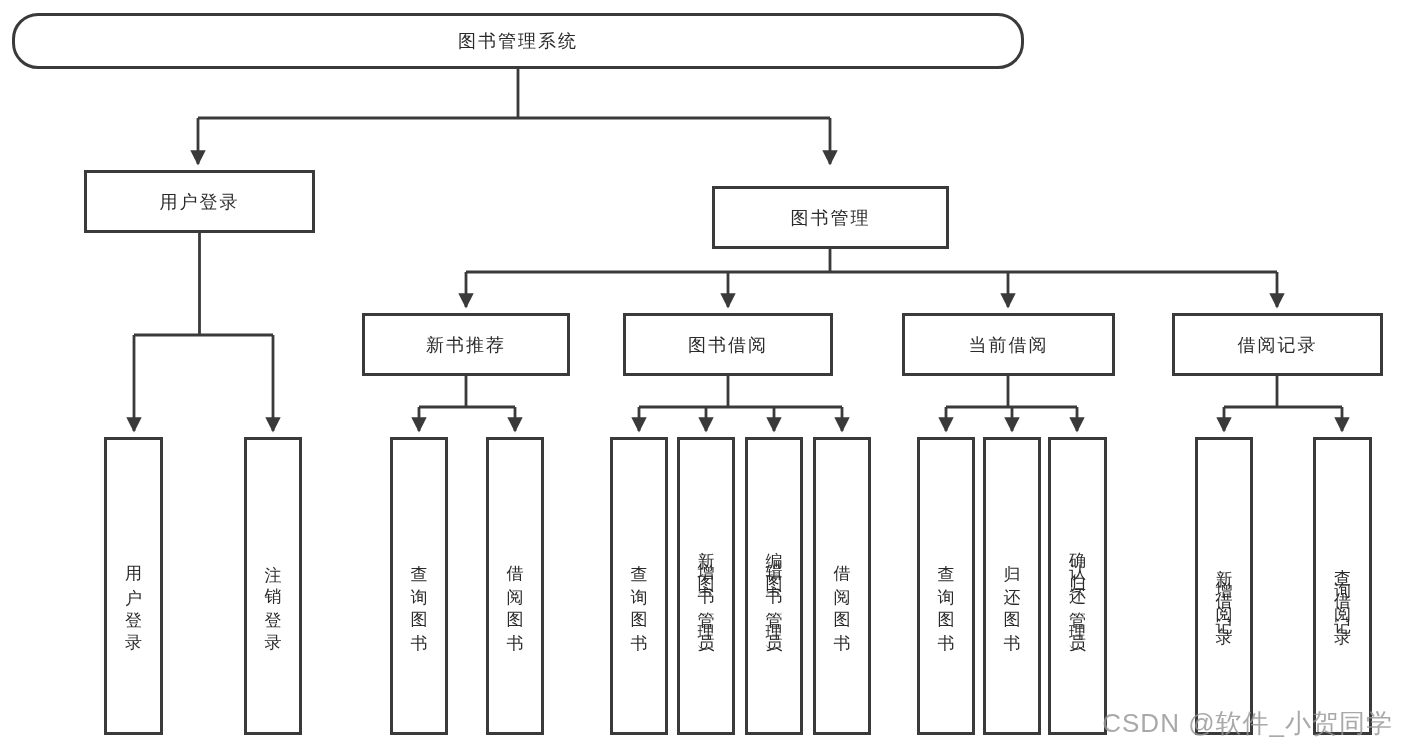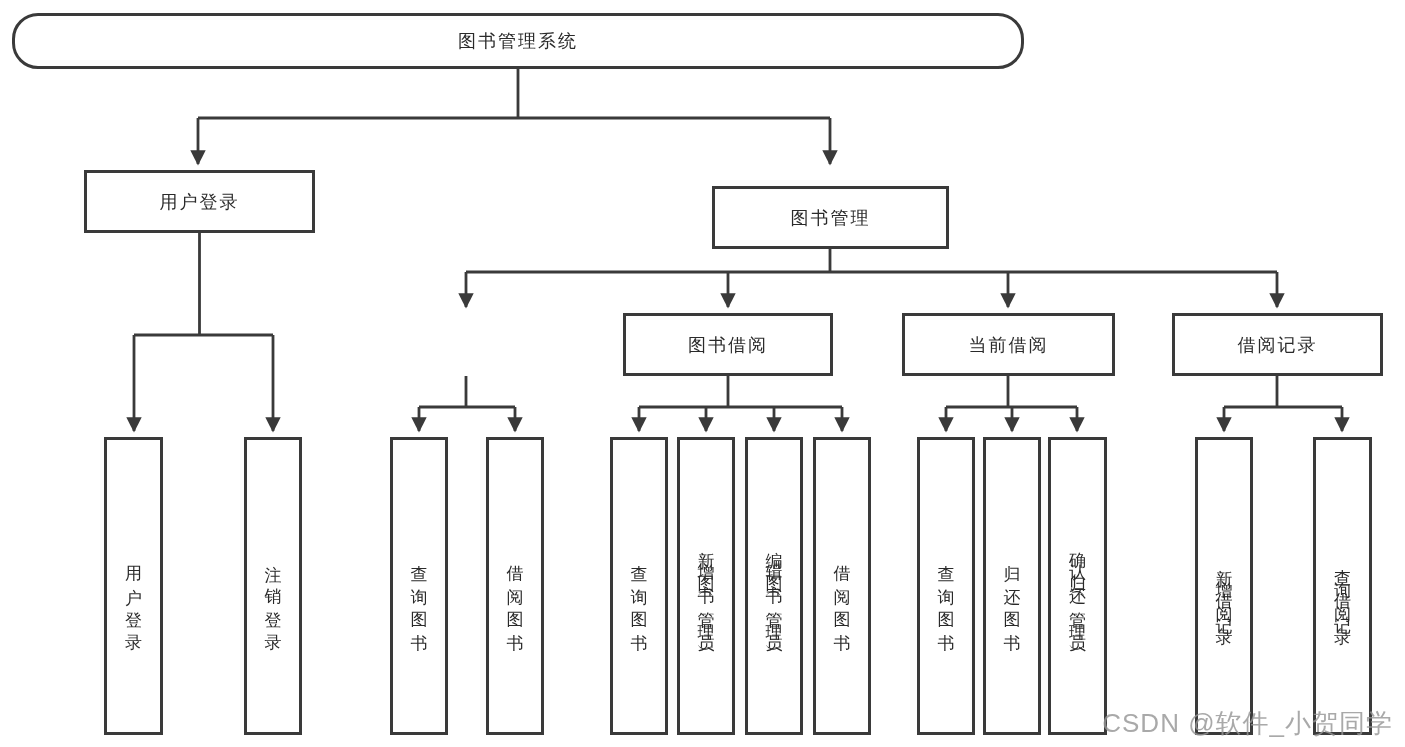--- a/index.html
+++ b/index.html
@@ -92,20 +92,21 @@
       <path marker-end="url(#ah)" d="M1224,407 V431"></path>
       <path marker-end="url(#ah)" d="M1342,407 V431"></path>
     </g>
   </svg>
 
   <div class="node hbox root" style="left:12px; top:13px; width:1012px; height:56px;border-radius:26px;">图书管理系统</div>
 
   <div class="node hbox" style="left:84px; top:170px; width:231px; height:63px;">用户登录</div>
   <div class="node hbox" style="left:712px; top:170px; width:237px; height:63px;margin-top:16px;">图书管理</div>
 
+  <div class="node hbox" style="left:362px; top:313px; width:208px; height:63px;">新书推荐</div>
   <div class="node hbox" style="left:623px; top:313px; width:210px; height:63px;">图书借阅</div>
   <div class="node hbox" style="left:902px; top:313px; width:213px; height:63px;">当前借阅</div>
   <div class="node hbox" style="left:1172px; top:313px; width:211px; height:63px;">借阅记录</div>
 
   <div class="node leaf" style="left:104px; top:437px; width:59px; height:298px;">
     <span class="vtext loose">用户登录</span>
   </div>
   <div class="node leaf" style="left:244px; top:437px; width:58px; height:298px;">
     <span class="vtext loose">注销登录</span>
   </div>

